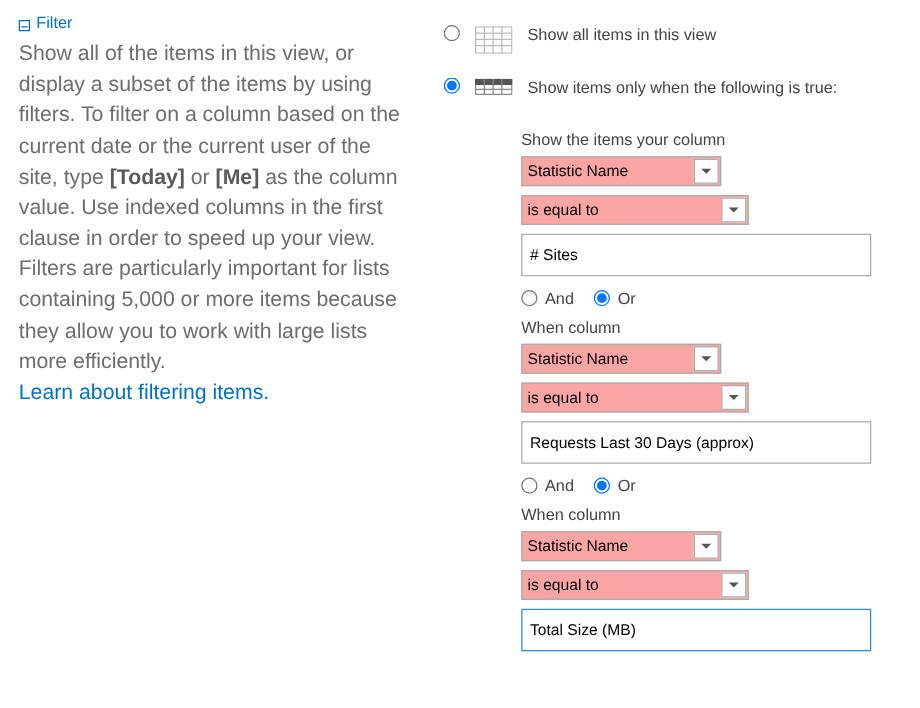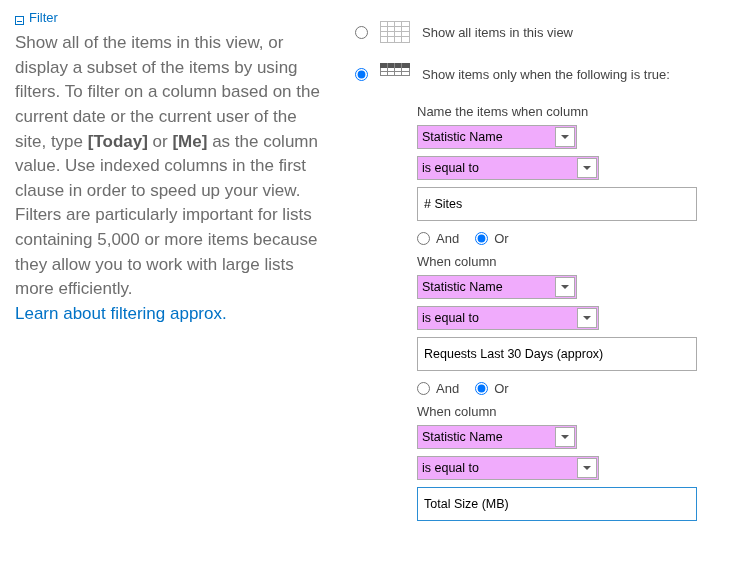--- a/index.html
+++ b/index.html
@@ -21,31 +21,31 @@
       position: relative; flex-shrink: 0;
     }
     .collapse-icon::before {
       content: ""; position: absolute; top: 3.5px; left: 1px; width: 5px; height: 1px; background: #0072c6;
     }
     .section-title { color: #0072c6; font-size: 13px; }
     .desc { color: #6d6d6d; line-height: 1.45; font-size: 17px; }
     .link { color: #0072c6; cursor: pointer; text-decoration: none; }
     b { color: #5a5a5a; }
 
-    .mode-row { display: flex; align-items: center; gap: 10px; margin-bottom: 18px; }
+    .mode-row { display: flex; align-items: flex-start; gap: 10px; margin-bottom: 18px; }
     .mode-row input[type=radio] { margin: 0; flex-shrink: 0; }
     .mode-icon { width: 34px; height: 24px; display: flex; align-items: center; justify-content: center; flex-shrink: 0; }
     .mode-label { color: #444; font-size: 13px; }
 
     .filter-body { padding-left: 62px; }
     .filter-label { color: #444; font-size: 13px; margin-bottom: 6px; margin-top: 2px; }
 
     select {
       font-family: inherit; font-size: 12.5px; padding: 3px 4px;
-      border: 1px solid #ababab; background: #f0abfc; appearance: none;
+      border: 1px solid #ababab; background: #fca5a5; appearance: none;
       -webkit-appearance: none; -moz-appearance: none;
       background-image: none; height: 24px;
     }
     .select-wrap { position: relative; display: inline-block; margin-bottom: 7px; }
     .select-wrap::after {
       content: ""; position: absolute; right: 2px; top: 2px; width: 18px; height: 18px;
       border: 1px solid #ababab; pointer-events: none; background: #fff;
     }
     .select-arrow {
       position: absolute; right: 8px; top: 50%; transform: translateY(-50%);
@@ -70,21 +70,21 @@
 
 <div class="container">
   <div class="left">
     <div class="section-header">
       <span class="collapse-icon"></span>
       <span class="section-title">Filter</span>
     </div>
     <div class="desc">
       <span>Show all of the items in this view, or display a subset of the items by using filters. To filter on a column based on the current date or the current user of the site, type </span><b>[Today]</b><span> or </span><b>[Me]</b><span> as the column value. Use indexed columns in the first clause in order to speed up your view. Filters are particularly important for lists containing 5,000 or more items because they allow you to work with large lists more efficiently.</span>
       <br>
-      <a class="link">Learn about filtering approx.</a>
+      <a class="link">Learn about filtering items.</a>
     </div>
   </div>
 
   <div class="right">
     <div class="mode-row">
       <input type="radio" name="mode" style="">
       <span class="mode-icon">
         <svg width="30" height="22" viewBox="0 0 30 22">
           <rect x="0.5" y="0.5" width="29" height="21" fill="#fff" stroke="#bbb"></rect>
           <line x1="7.5" y1="0" x2="7.5" y2="22" stroke="#bbb"></line>
@@ -108,21 +108,21 @@
           <line x1="14.5" y1="0" x2="14.5" y2="13" stroke="#888"></line>
           <line x1="21.5" y1="0" x2="21.5" y2="13" stroke="#888"></line>
           <line x1="0" y1="8.5" x2="30" y2="8.5" stroke="#888"></line>
         </svg>
       </span>
       <span class="mode-label">Show items only when the following is true:</span>
     </div>
 
     <div class="filter-body">
       
-      <div class="filter-label">Name the items when column</div>
+      <div class="filter-label">Show the items your column</div>
       <div class="select-wrap sel-column">
         <select><option>Statistic Name</option></select>
         <span class="select-arrow"></span>
       </div><br>
       <div class="select-wrap sel-op">
         <select><option>is equal to</option></select>
         <span class="select-arrow"></span>
       </div><br>
       <input type="text" value="# Sites" style="">
 

